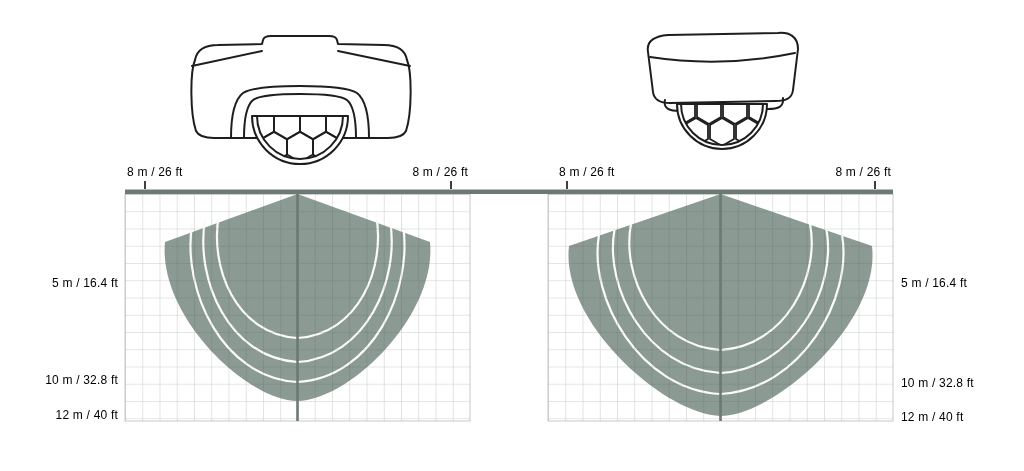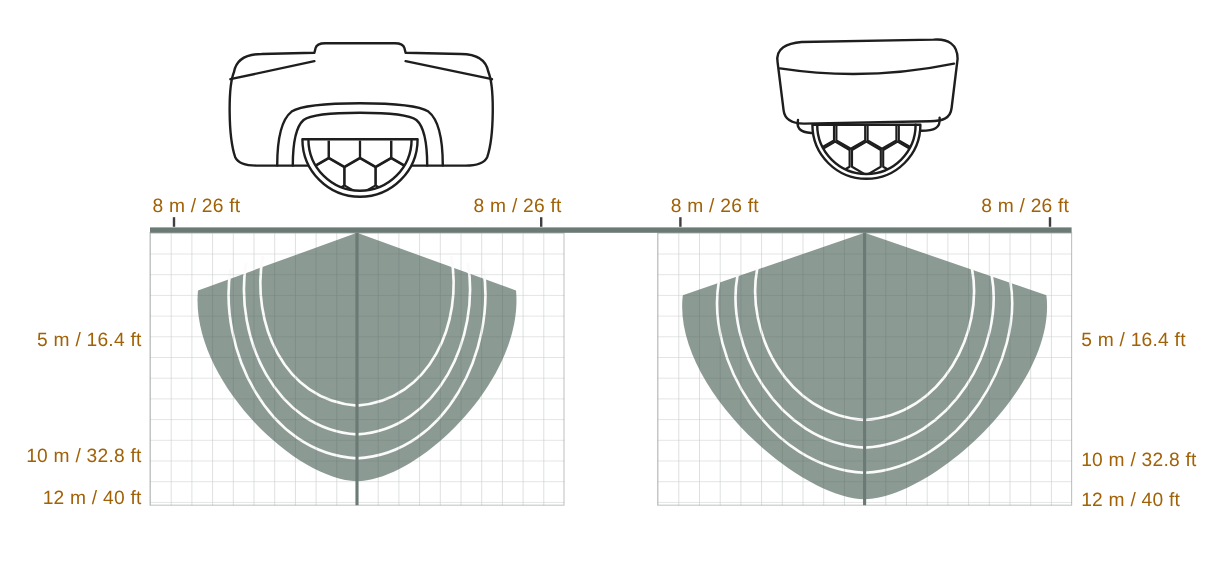--- a/index.html
+++ b/index.html
@@ -2,21 +2,21 @@
 <html><head>
 <meta charset="utf-8">
 <style>
   html,body{margin:0;padding:0;background:#ffffff;}
   .stage{
     position:relative;width:1024px;height:471px;background:#ffffff;
     font-family:"Liberation Sans",sans-serif;overflow:hidden;
   }
   .stage svg{position:absolute;left:0;top:0;}
   .lbl{
-    position:absolute;font-size:16px;line-height:19px;color:#a16207;
+    position:absolute;font-size:12px;line-height:19px;color:#000000;
     white-space:nowrap;letter-spacing:0.2px;
   }
   .lbl.align-right{text-align:right;}
 </style>
 </head>
 <body>
 
 <div class="stage">
 
   <svg width="1024" height="471" viewBox="0 0 1024 471">

